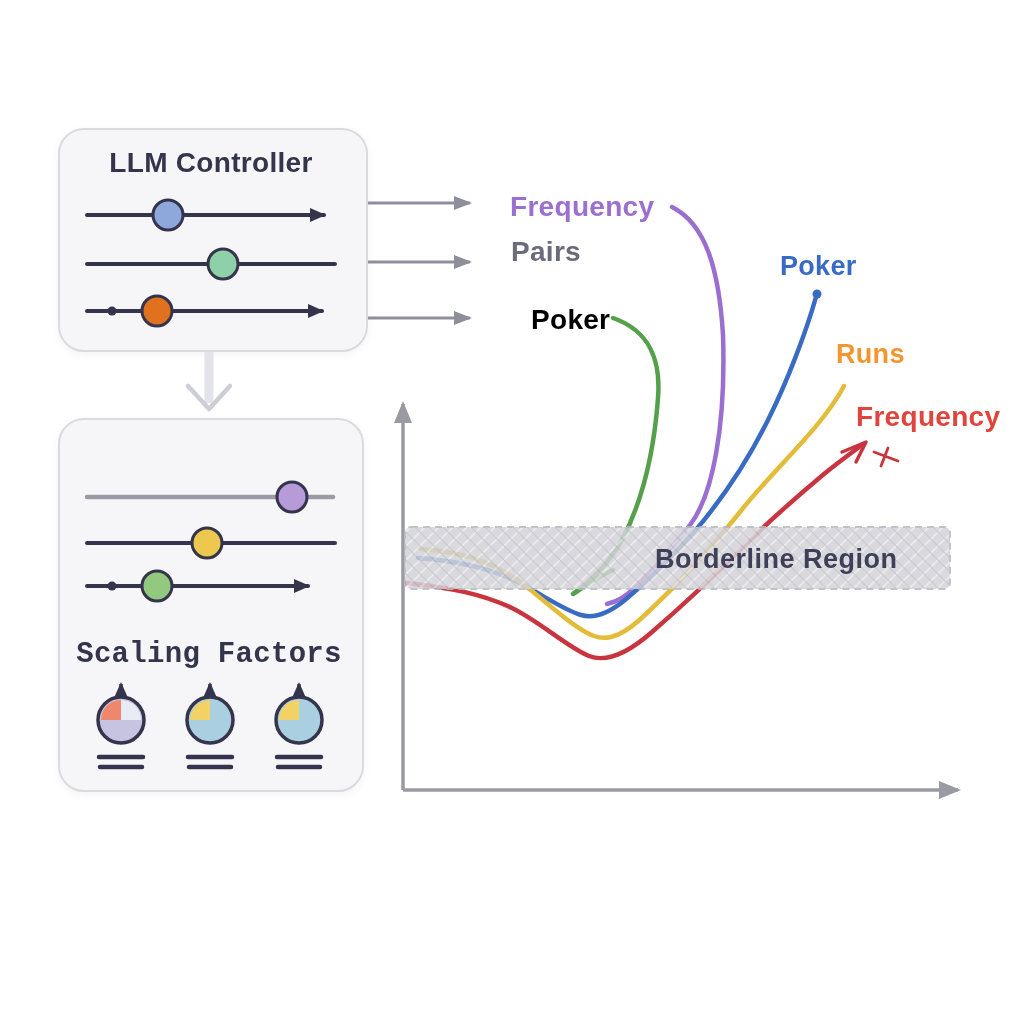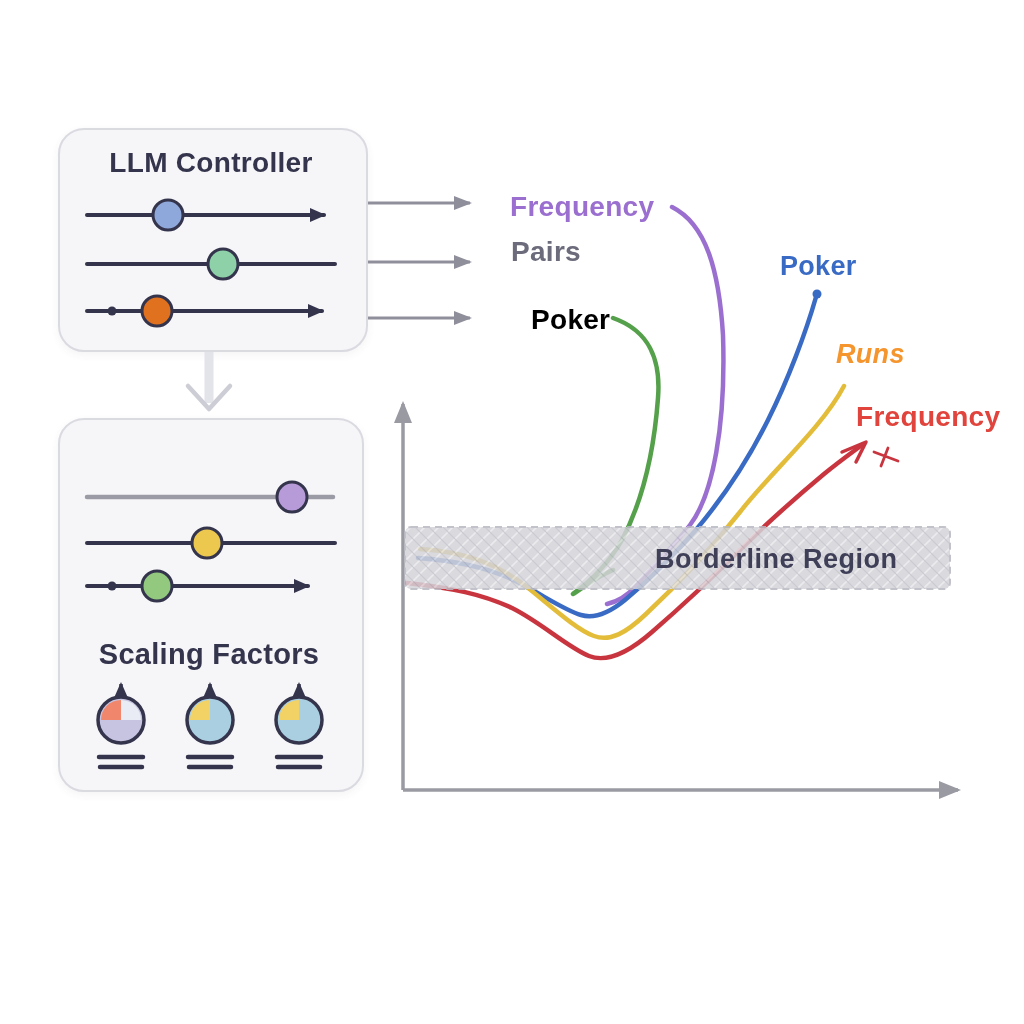--- a/index.html
+++ b/index.html
@@ -6,26 +6,26 @@
   .canvas{position:relative;width:1024px;height:1024px;background:#ffffff;overflow:hidden;
           font-family:"Liberation Sans",sans-serif;}
   .panel{position:absolute;background:#f6f6f9;border:2px solid #dadae1;border-radius:26px;
          box-shadow:0 3px 8px rgba(60,60,80,.06);z-index:1;}
   #panel-controller{left:58px;top:128px;width:306px;height:220px;}
   #panel-weights{left:58px;top:418px;width:302px;height:370px;}
   svg.overlay{position:absolute;left:0;top:0;z-index:2;pointer-events:none;}
   .lbl{position:absolute;font-weight:700;color:#34344c;letter-spacing:.3px;white-space:nowrap;z-index:3;}
   .title-llm{left:58px;top:147px;width:306px;text-align:center;font-size:28px;}
   .title-weights{left:58px;top:436px;width:302px;text-align:center;font-size:30px;}
-  .title-scaling{left:58px;top:638px;width:302px;text-align:center;font-size:29px;}
+  .title-scaling{left:58px;top:638px;width:302px;text-align:center;font-size:29px;font-family:Liberation Mono, monospace;}
   .lbl-frequency{left:510px;top:191px;font-size:28px;color:#9b6fd0;}
   .lbl-pairs{left:511px;top:236px;font-size:28px;color:#6b6b7c;}
   .lbl-poker{left:511px;top:304px;font-size:28px;color:#000000;margin-left:20px;}
   .lbl-ruins{left:780px;top:251px;font-size:27px;color:#3a6bc4;}
-  .lbl-runs{left:836px;top:339px;font-size:27px;color:#f5952e;font-style:italic;}
+  .lbl-runs{left:836px;top:339px;font-size:27px;color:#f5952e;}
   .lbl-autocorr{left:856px;top:401px;font-size:28px;color:#e0443c;}
   .lbl-band{left:607px;top:544px;font-size:27px;color:#3f3f58;letter-spacing:.5px;margin-left:48px;}
 </style>
 </head>
 <body>
 
 <div class="canvas">
 
   <div class="panel" id="panel-controller"></div>
   <div class="panel" id="panel-weights"></div>

